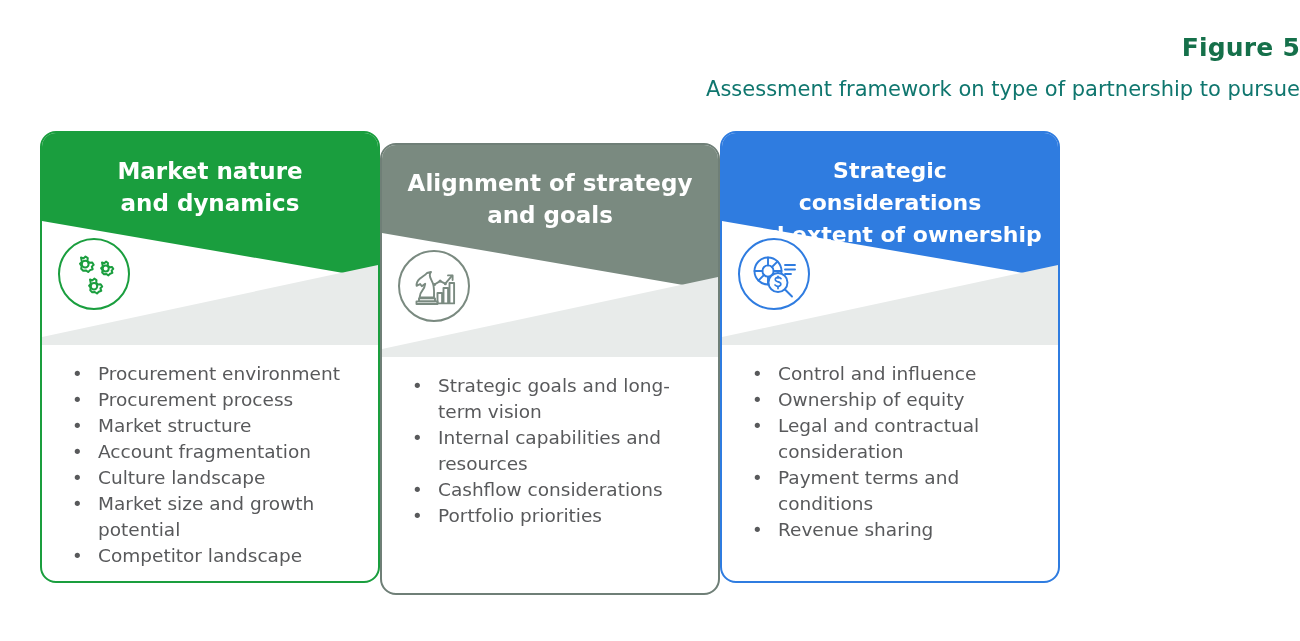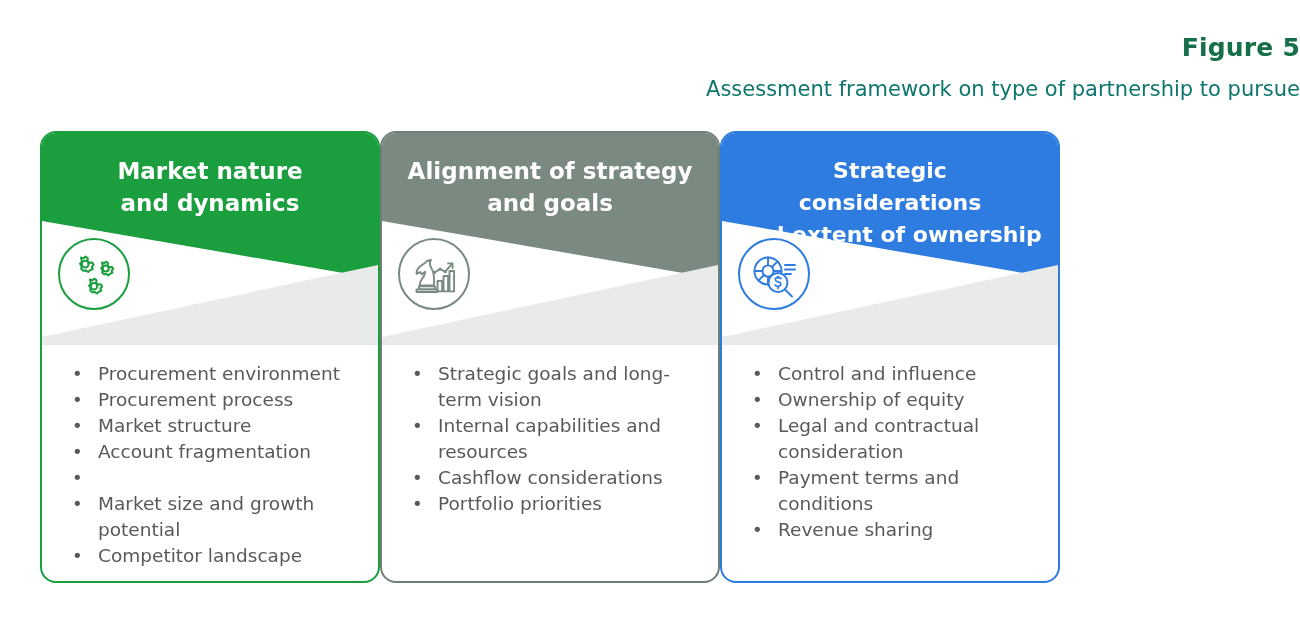--- a/index.html
+++ b/index.html
@@ -52,21 +52,21 @@
   .card {
     position: relative;
     width: 390px;
     height: 452px;
     border-radius: 16px;
     box-sizing: border-box;
     border: 2.5px solid #1a9e3e;
     background: #ffffff;
     overflow: hidden;
   }
-  .card.card-strategy { border-color: #6f7f77; }
+  .card.card-strategy { border-color: #6f7f77; margin-top: 12px; }
   .card.card-financial { border-color: #2f7ce0; }
 
   
   .card-art {
     position: absolute;
     top: 0;
     left: 0;
     width: 100%;
     height: 212px;
     display: block;
@@ -182,20 +182,21 @@
       <li>
           <span class="dot">•</span>
           <span class="txt">Market structure</span>
         </li>
       <li>
           <span class="dot">•</span>
           <span class="txt">Account fragmentation</span>
         </li>
       <li>
           <span class="dot">•</span>
+          <span class="txt">Culture landscape</span>
         </li>
       <li>
           <span class="dot">•</span>
           <span class="txt">Market size and growth potential</span>
         </li>
       <li>
           <span class="dot">•</span>
           <span class="txt">Competitor landscape</span>
         </li>
     </ul>

